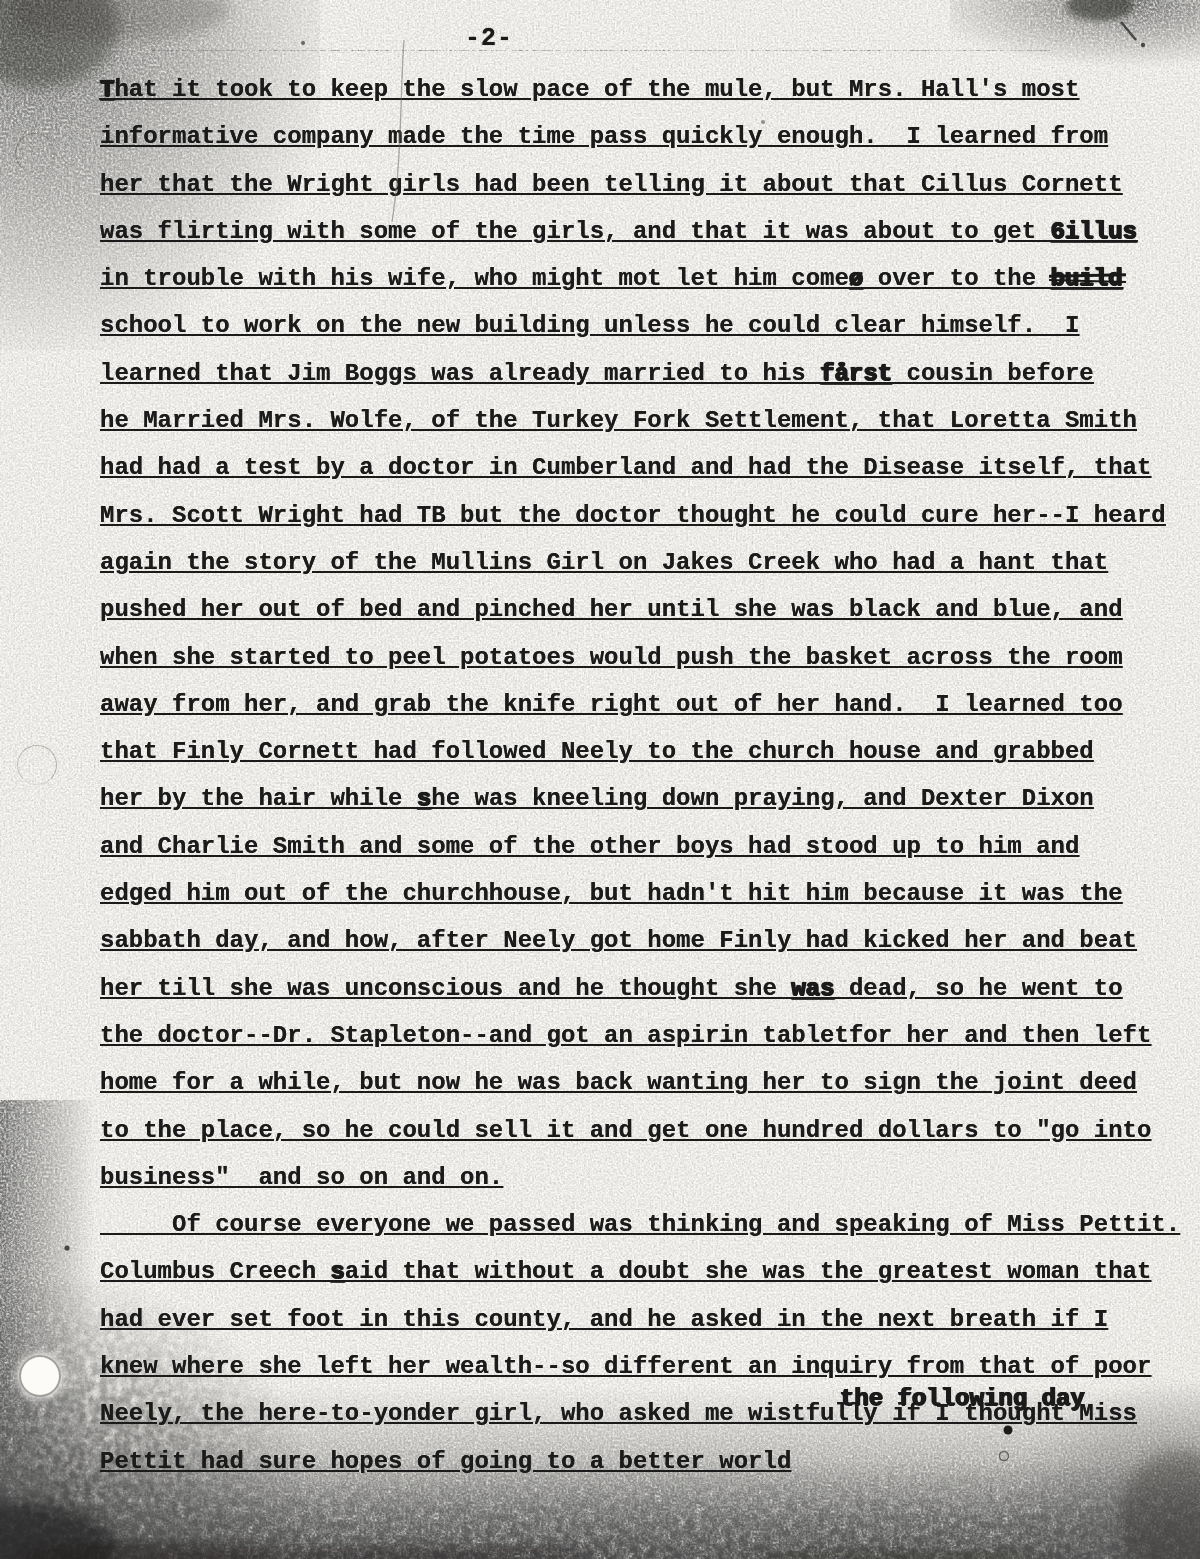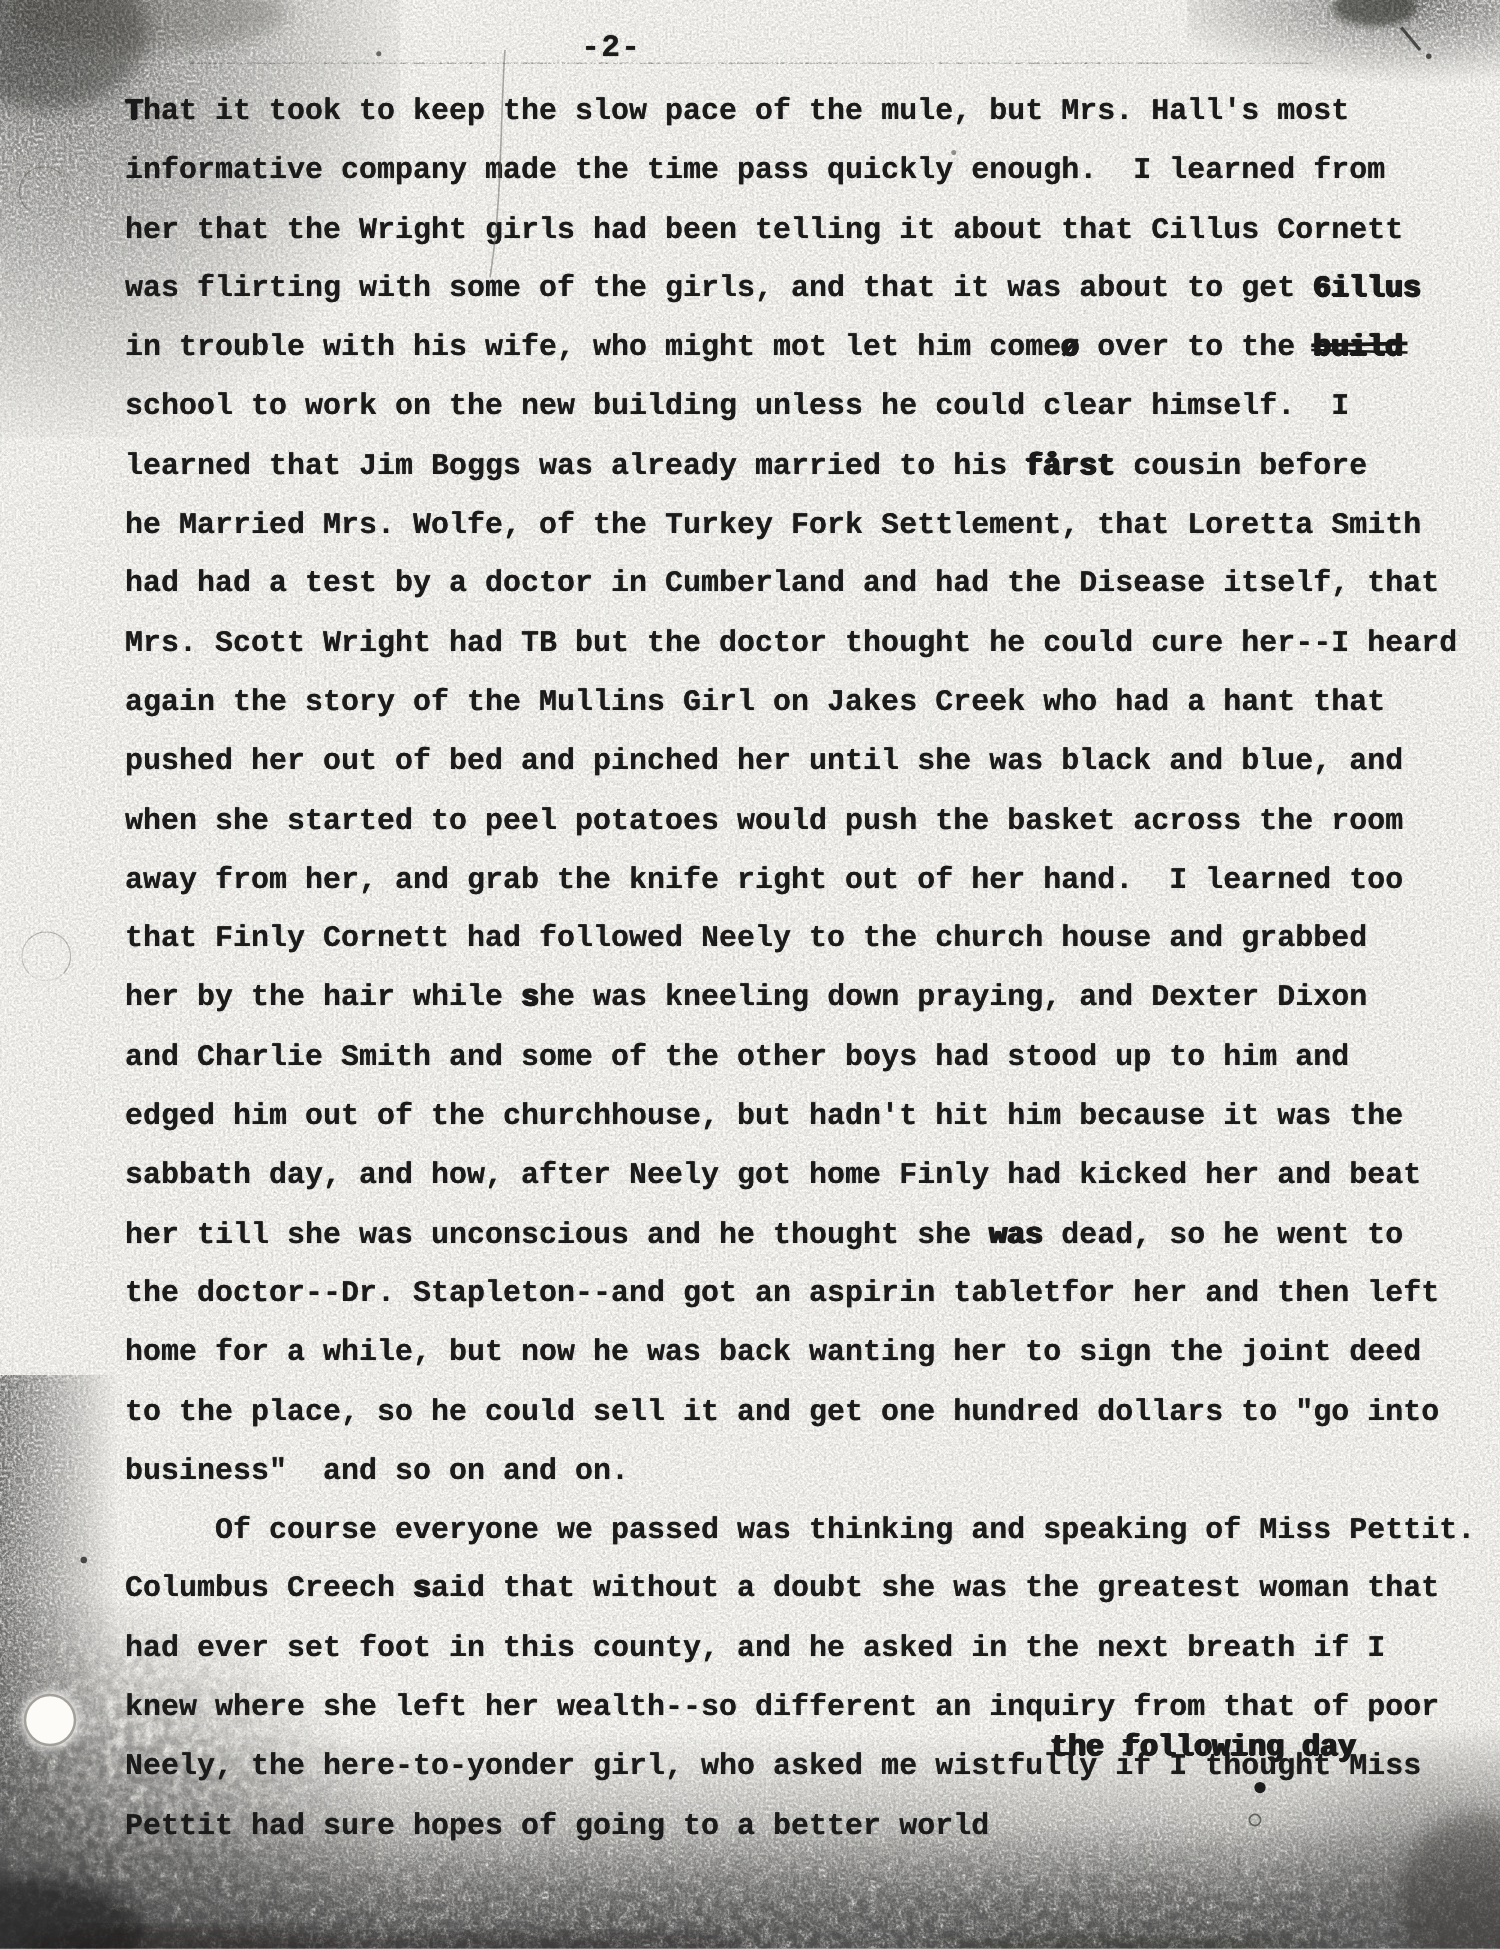--- a/index.html
+++ b/index.html
@@ -23,21 +23,21 @@
   .hole-punched-bottom{left:19px;top:1355px;width:42px;height:42px;background:#fcfbf8;z-index:2;
                     border:2px solid rgba(90,85,75,.55);box-shadow:0 0 8px 2px rgba(252,251,248,.9);}
 
   .typed{
     position:absolute;left:100px;top:66px;z-index:3;
     font-size:24px;line-height:47.3px;font-weight:700;
     color:var(--ink,#1b1b1b);
     white-space:pre;
     text-shadow:0 0 0.6px rgba(18,18,18,.85);
   }
-  .line{position:relative;height:47.3px;}
+  .line{position:relative;height:47.3px;text-decoration:underline;}
   .dense{
     text-shadow:0.9px 0 currentColor,-0.9px 0 currentColor,0 0.7px currentColor,0.5px 0.5px currentColor,0 0 1px currentColor;
   }
   .struck{position:relative;}
   .struck::before{content:"";position:absolute;left:-2px;right:-3px;top:9px;height:2.6px;background:#191919;transform:rotate(-1.2deg);}
   .struck::after {content:"";position:absolute;left:-2px;right:-3px;top:15px;height:2.4px;background:#191919;transform:rotate(1.4deg);}
   .insert-above{
     position:absolute;left:740px;top:-15px;white-space:pre;
     text-shadow:0.9px 0 currentColor,-0.9px 0 currentColor,0 0.7px currentColor;
   }

